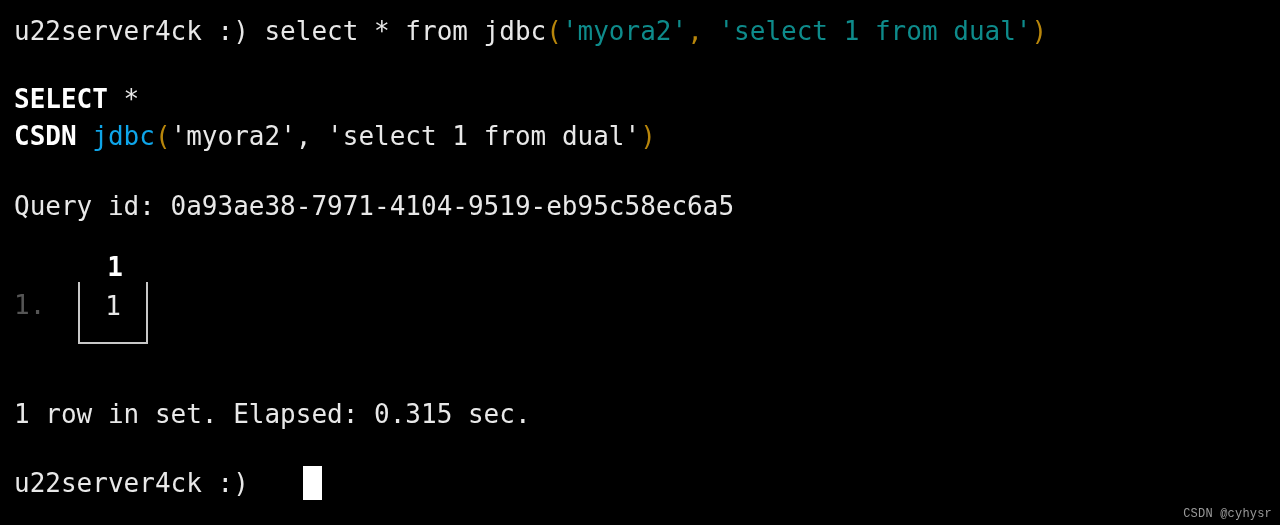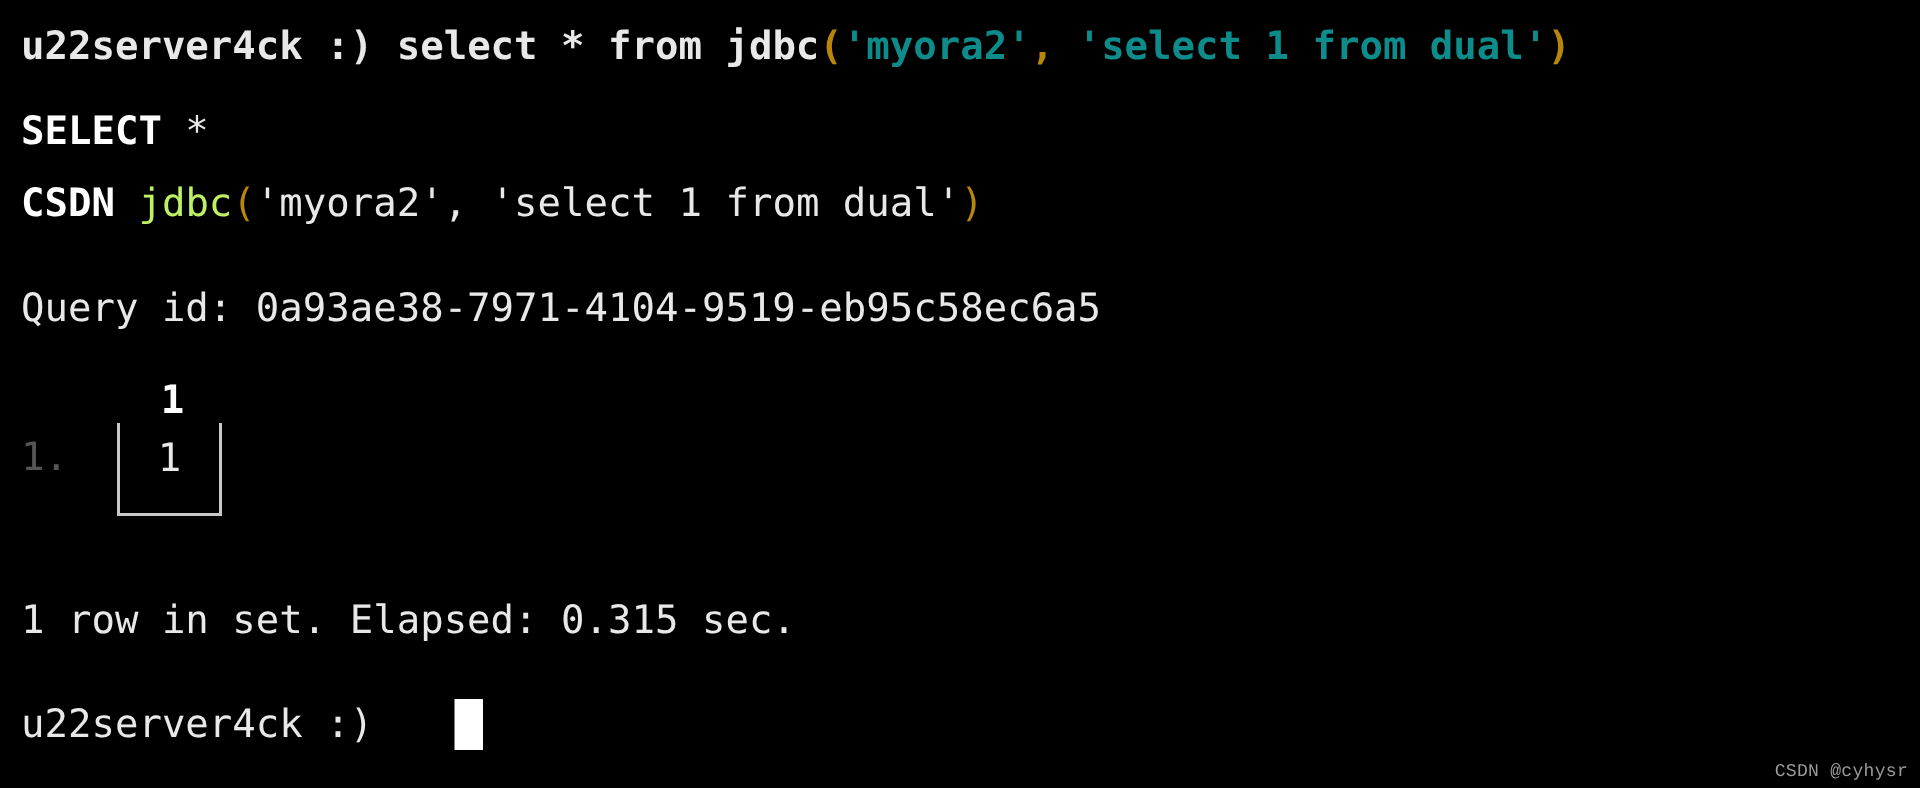--- a/index.html
+++ b/index.html
@@ -31,26 +31,26 @@
     font-size: 26px;
     line-height: 30px;
     letter-spacing: 0px;
     color: #e8e8e8;
   }
 
   
   .c-plain   { color: #e8e8e8; }
   .c-string  { color: #0e8b8b; }
   .c-paren   { color: #b8860b; }
-  .c-func    { color: #bef264; }
+  .c-func    { color: #0ea5e9; }
   .c-kw      { color: #ffffff; font-weight: bold; }
 
   
-  #line-prompt-cmd   { top: 16px; font-weight: bold; }
-  #line-select       { top: 73px; }
+  #line-prompt-cmd   { top: 16px; }
+  #line-select       { top: 84px; }
   #line-from         { top: 121px; }
   #line-queryid      { top: 191px; text-align: right; }
   #line-rowsinset    { top: 399px; }
   #line-prompt-last  { top: 468px; }
 
   
   #result-block {
     position: absolute;
     left: 14px;
     top: 262px;

